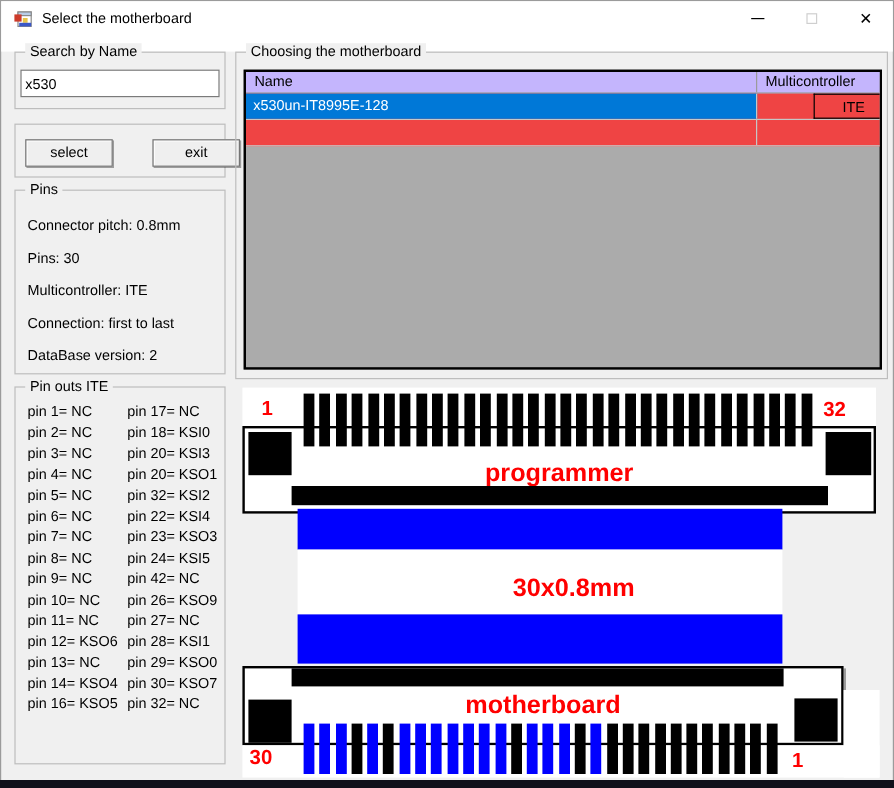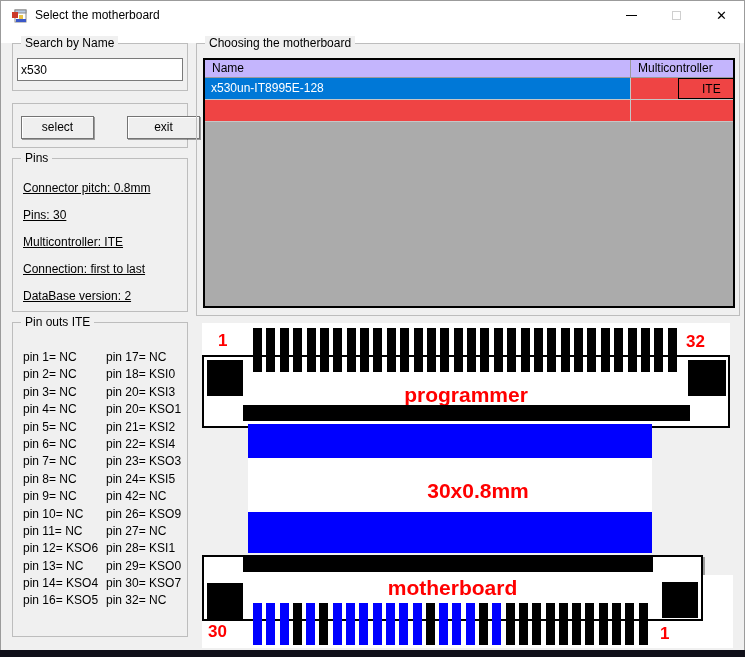--- a/index.html
+++ b/index.html
@@ -30,24 +30,24 @@
                   font-size:12px; padding:0 3px; background:#fff; }
 
   .gb-buttons { left:12px; top:103px; width:176px; height:45px; }
   .btn { position:absolute; top:12px; width:73px; height:23px; background:#EFEFEF;
          border:1px solid #747474; box-shadow:1px 1px 0 rgba(0,0,0,0.35), inset 1px 1px 0 #FFF;
          font-family:"Liberation Sans",sans-serif; font-size:12px; text-align:center; line-height:21px; }
   .btn-select { left:8px; }
   .btn-exit { left:114px; }
 
   .gb-info { left:12px; top:158px; width:176px; height:154px; }
-  .info-line { position:absolute; left:10px; height:14px; line-height:14px; white-space:nowrap;text-decoration:underline; }
+  .info-line { position:absolute; left:10px; height:14px; line-height:14px; white-space:nowrap; }
 
   .gb-pinouts { left:12px; top:322px; width:176px; height:315px; }
-  .pin-rows { position:absolute; left:10px; top:26px; right:2px; }
+  .pin-rows { position:absolute; left:10px; top:12px; right:2px; }
   .pin-row { display:flex; height:17.4px; line-height:17.4px; }
   .pin-c1 { width:83px; white-space:nowrap; }
   .pin-c2 { flex:1; white-space:nowrap; }
 
   
   .gb-choosing { left:196px; top:43px; width:544px; height:273px; }
   .grid { position:absolute; left:6px; top:14px; width:532px; height:250px;
           border:2px solid #000; background:#ABABAB; }
   .grid-header { display:flex; height:18px; background:#c4b5fd; border-bottom:1px solid #9B9B9B; }
   .gh-name { width:426px; border-right:1px solid #9B9B9B; padding-left:7px; line-height:17px; }
@@ -153,21 +153,21 @@
         <div class="pin-row">
           <span class="pin-c1">pin 3= NC</span>
           <span class="pin-c2">pin 20= KSI3</span>
         </div>
         <div class="pin-row">
           <span class="pin-c1">pin 4= NC</span>
           <span class="pin-c2">pin 20= KSO1</span>
         </div>
         <div class="pin-row">
           <span class="pin-c1">pin 5= NC</span>
-          <span class="pin-c2">pin 21= KSI2</span>
+          <span class="pin-c2">pin 32= KSI2</span>
         </div>
         <div class="pin-row">
           <span class="pin-c1">pin 6= NC</span>
           <span class="pin-c2">pin 22= KSI4</span>
         </div>
         <div class="pin-row">
           <span class="pin-c1">pin 7= NC</span>
           <span class="pin-c2">pin 23= KSO3</span>
         </div>
         <div class="pin-row">

